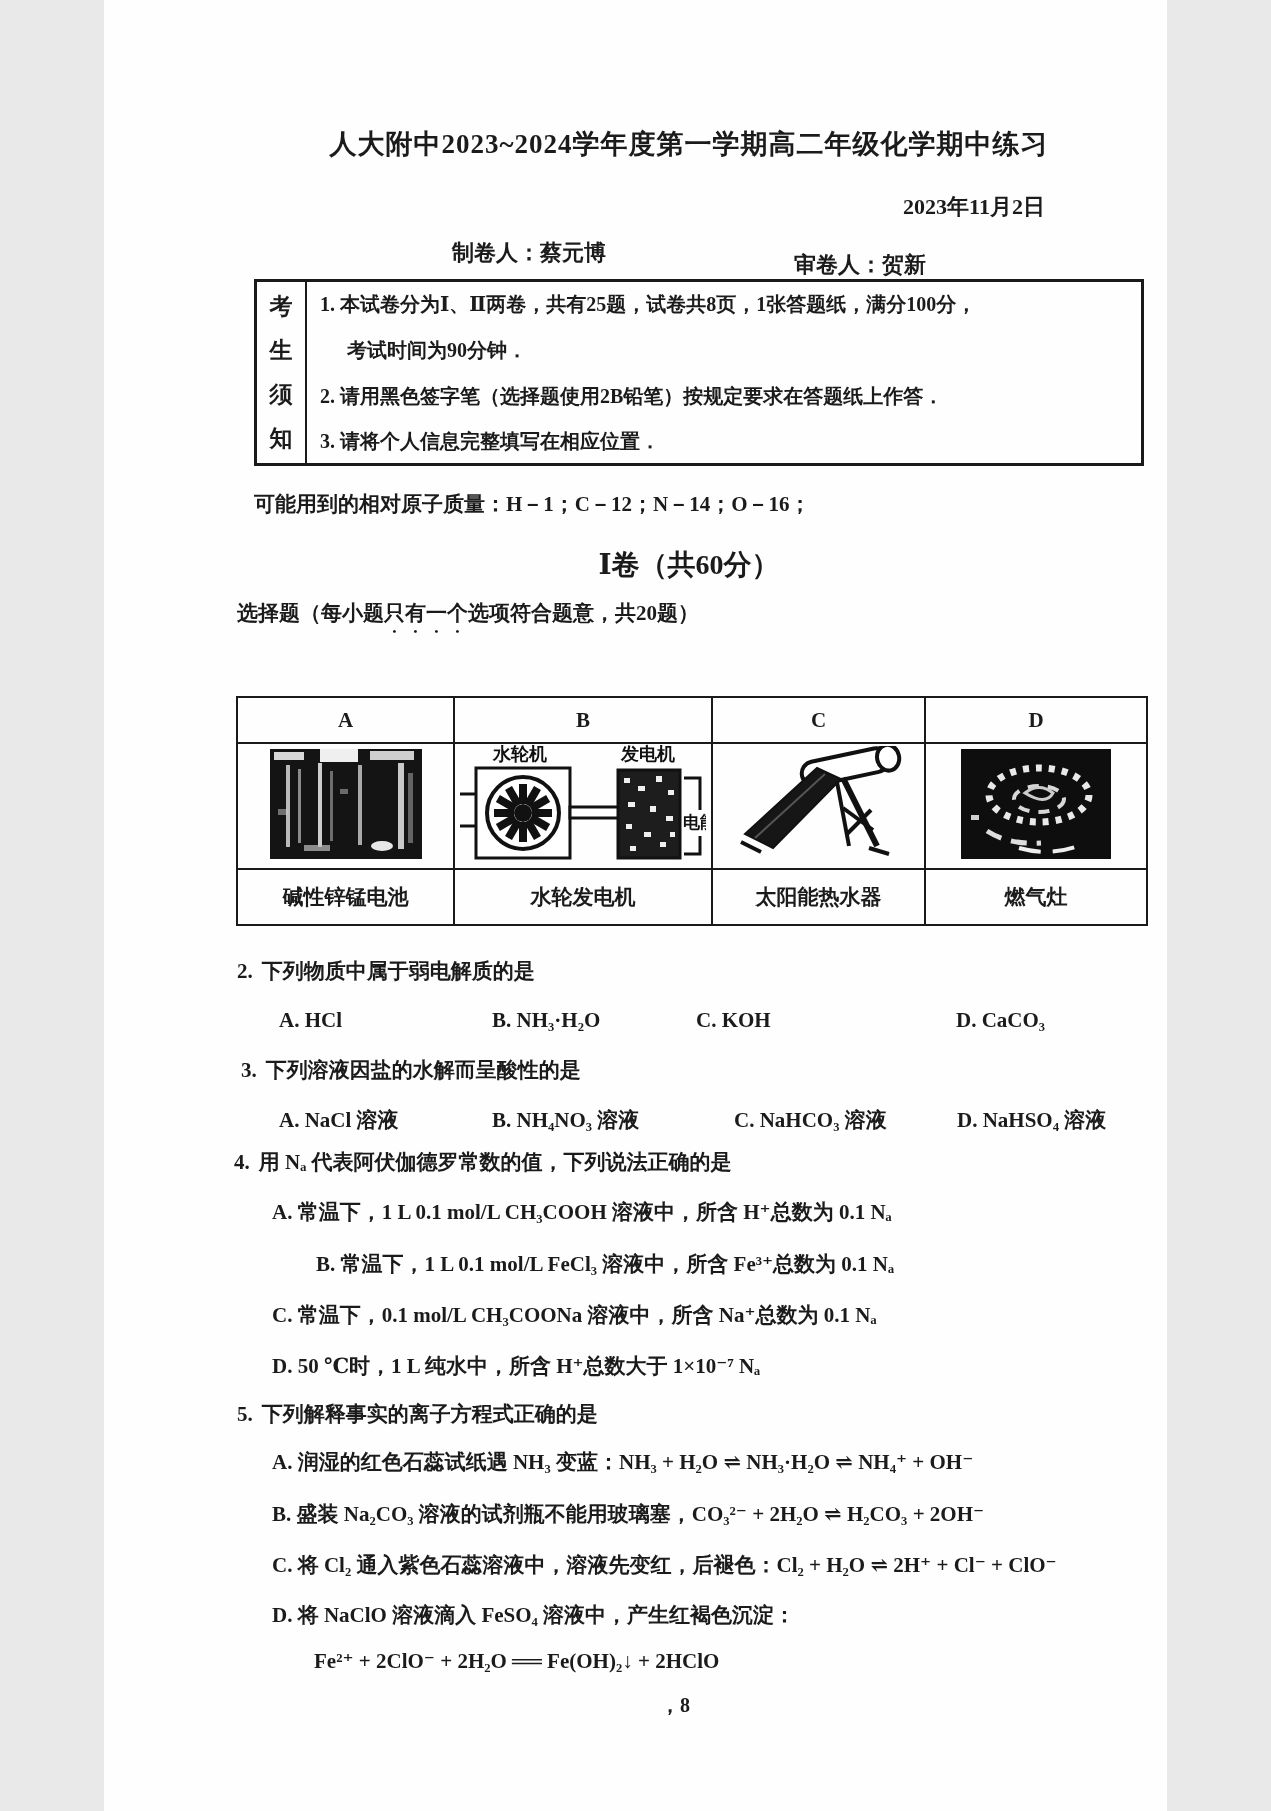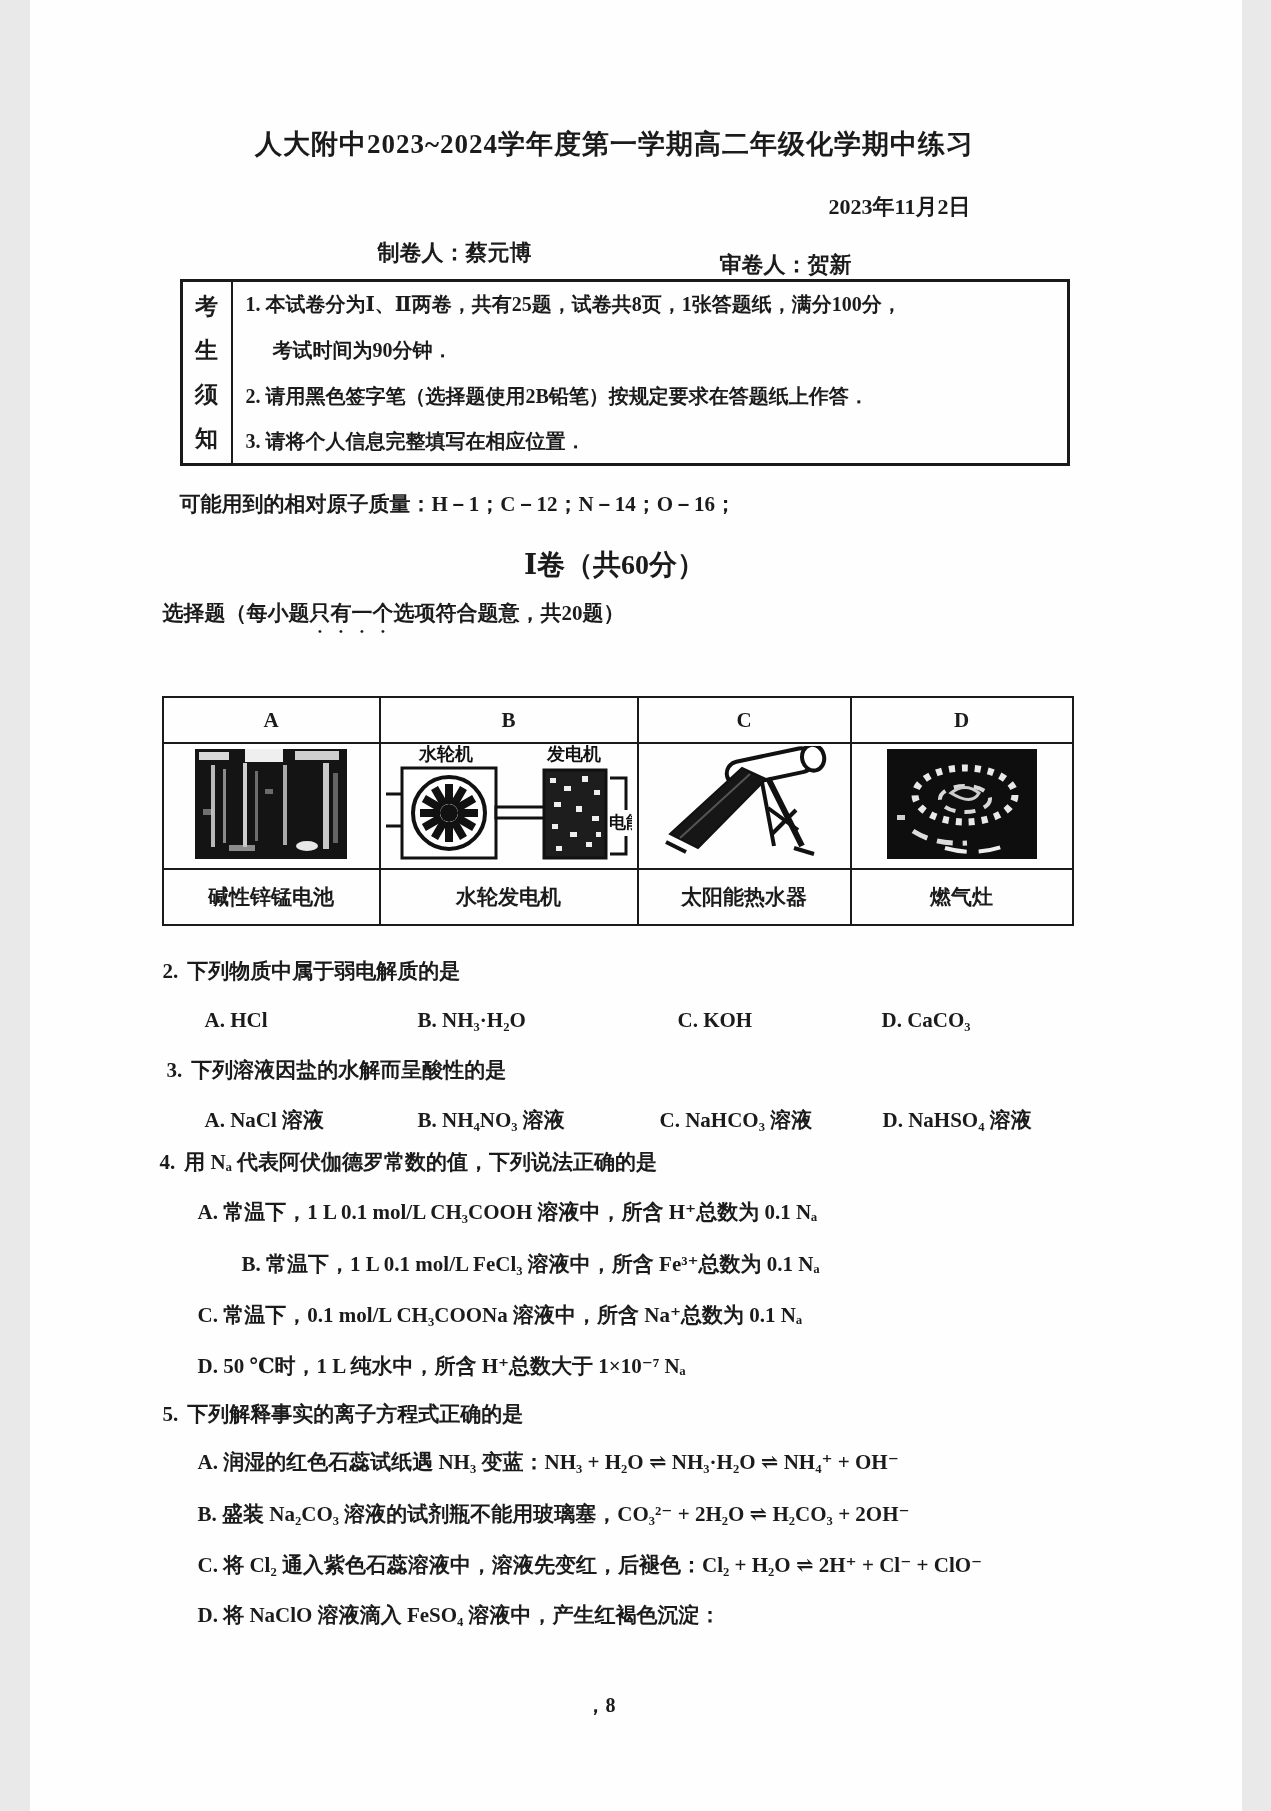--- a/index.html
+++ b/index.html
@@ -1,17 +1,17 @@
 <!DOCTYPE html>
 <html><head>
 <meta charset="utf-8">
 <style>
   html,body{margin:0;padding:0;background:#e9e9e9;}
   .sheet{
-    position:relative;width:1212px;height:1811px;margin:0 auto;
+    position:relative;width:1063px;height:1811px;margin:0 auto;
     background:#fefefe;color:#1b1b1b;
     font-family:"Liberation Serif","DejaVu Serif",serif;
     overflow:hidden;
   }
   .abs{position:absolute;white-space:nowrap;}
   .b{font-weight:700;}
   .title{font-size:27px;letter-spacing:1px;text-align:center;}
   .date{font-size:22px;text-align:center;}
   .meta{font-size:22px;}
   .notice-box{
@@ -189,21 +189,21 @@
       <td class="cap-cell">燃气灶</td>
     </tr>
   </tbody>
     </table>
 
   <div class="abs body-line" style="left:133px;top:957px;">
     <span class="qnum">2.</span><span>下列物质中属于弱电解质的是</span>
   </div>
   <span class="abs opt" style="left:175px;top:1008px;">A. HCl</span>
   <span class="abs opt" style="left:388px;top:1008px;">B. NH₃·H₂O</span>
-  <span class="abs opt" style="left:648px;top:1008px;">C. KOH</span>
+  <span class="abs opt" style="left:592px;top:1008px;">C. KOH</span>
   <span class="abs opt" style="left:852px;top:1008px;">D. CaCO₃</span>
 
   <div class="abs body-line" style="left:137px;top:1056px;">
     <span class="qnum">3.</span><span>下列溶液因盐的水解而呈酸性的是</span>
   </div>
   <span class="abs opt" style="left:175px;top:1106px;">A. NaCl 溶液</span>
   <span class="abs opt" style="left:388px;top:1106px;">B. NH₄NO₃ 溶液</span>
   <span class="abs opt" style="left:630px;top:1106px;">C. NaHCO₃ 溶液</span>
   <span class="abs opt" style="left:853px;top:1106px;">D. NaHSO₄ 溶液</span>
 
@@ -215,16 +215,17 @@
   <span class="abs opt" style="left:168px;top:1301px;">C. 常温下，0.1 mol/L CH₃COONa 溶液中，所含 Na⁺总数为 0.1 Nₐ</span>
   <span class="abs opt" style="left:168px;top:1352px;">D. 50 ℃时，1 L 纯水中，所含 H⁺总数大于 1×10⁻⁷ Nₐ</span>
 
   <div class="abs body-line" style="left:133px;top:1400px;">
     <span class="qnum">5.</span><span>下列解释事实的离子方程式正确的是</span>
   </div>
   <span class="abs opt" style="left:168px;top:1448px;">A. 润湿的红色石蕊试纸遇 NH₃ 变蓝：NH₃ + H₂O ⇌ NH₃·H₂O ⇌ NH₄⁺ + OH⁻</span>
   <span class="abs opt" style="left:168px;top:1500px;">B. 盛装 Na₂CO₃ 溶液的试剂瓶不能用玻璃塞，CO₃²⁻ + 2H₂O ⇌ H₂CO₃ + 2OH⁻</span>
   <span class="abs opt" style="left:168px;top:1551px;">C. 将 Cl₂ 通入紫色石蕊溶液中，溶液先变红，后褪色：Cl₂ + H₂O ⇌ 2H⁺ + Cl⁻ + ClO⁻</span>
   <span class="abs opt" style="left:168px;top:1601px;">D. 将 NaClO 溶液滴入 FeSO₄ 溶液中，产生红褐色沉淀：</span>
+  <span class="abs opt" style="left:210px;top:1648px;">Fe²⁺ + 2ClO⁻ + 2H₂O ══ Fe(OH)₂↓ + 2HClO</span>
 
   <span class="abs footer" style="left:556px;top:1692px;">，8</span>
 
 </div>
 
 </body></html>

